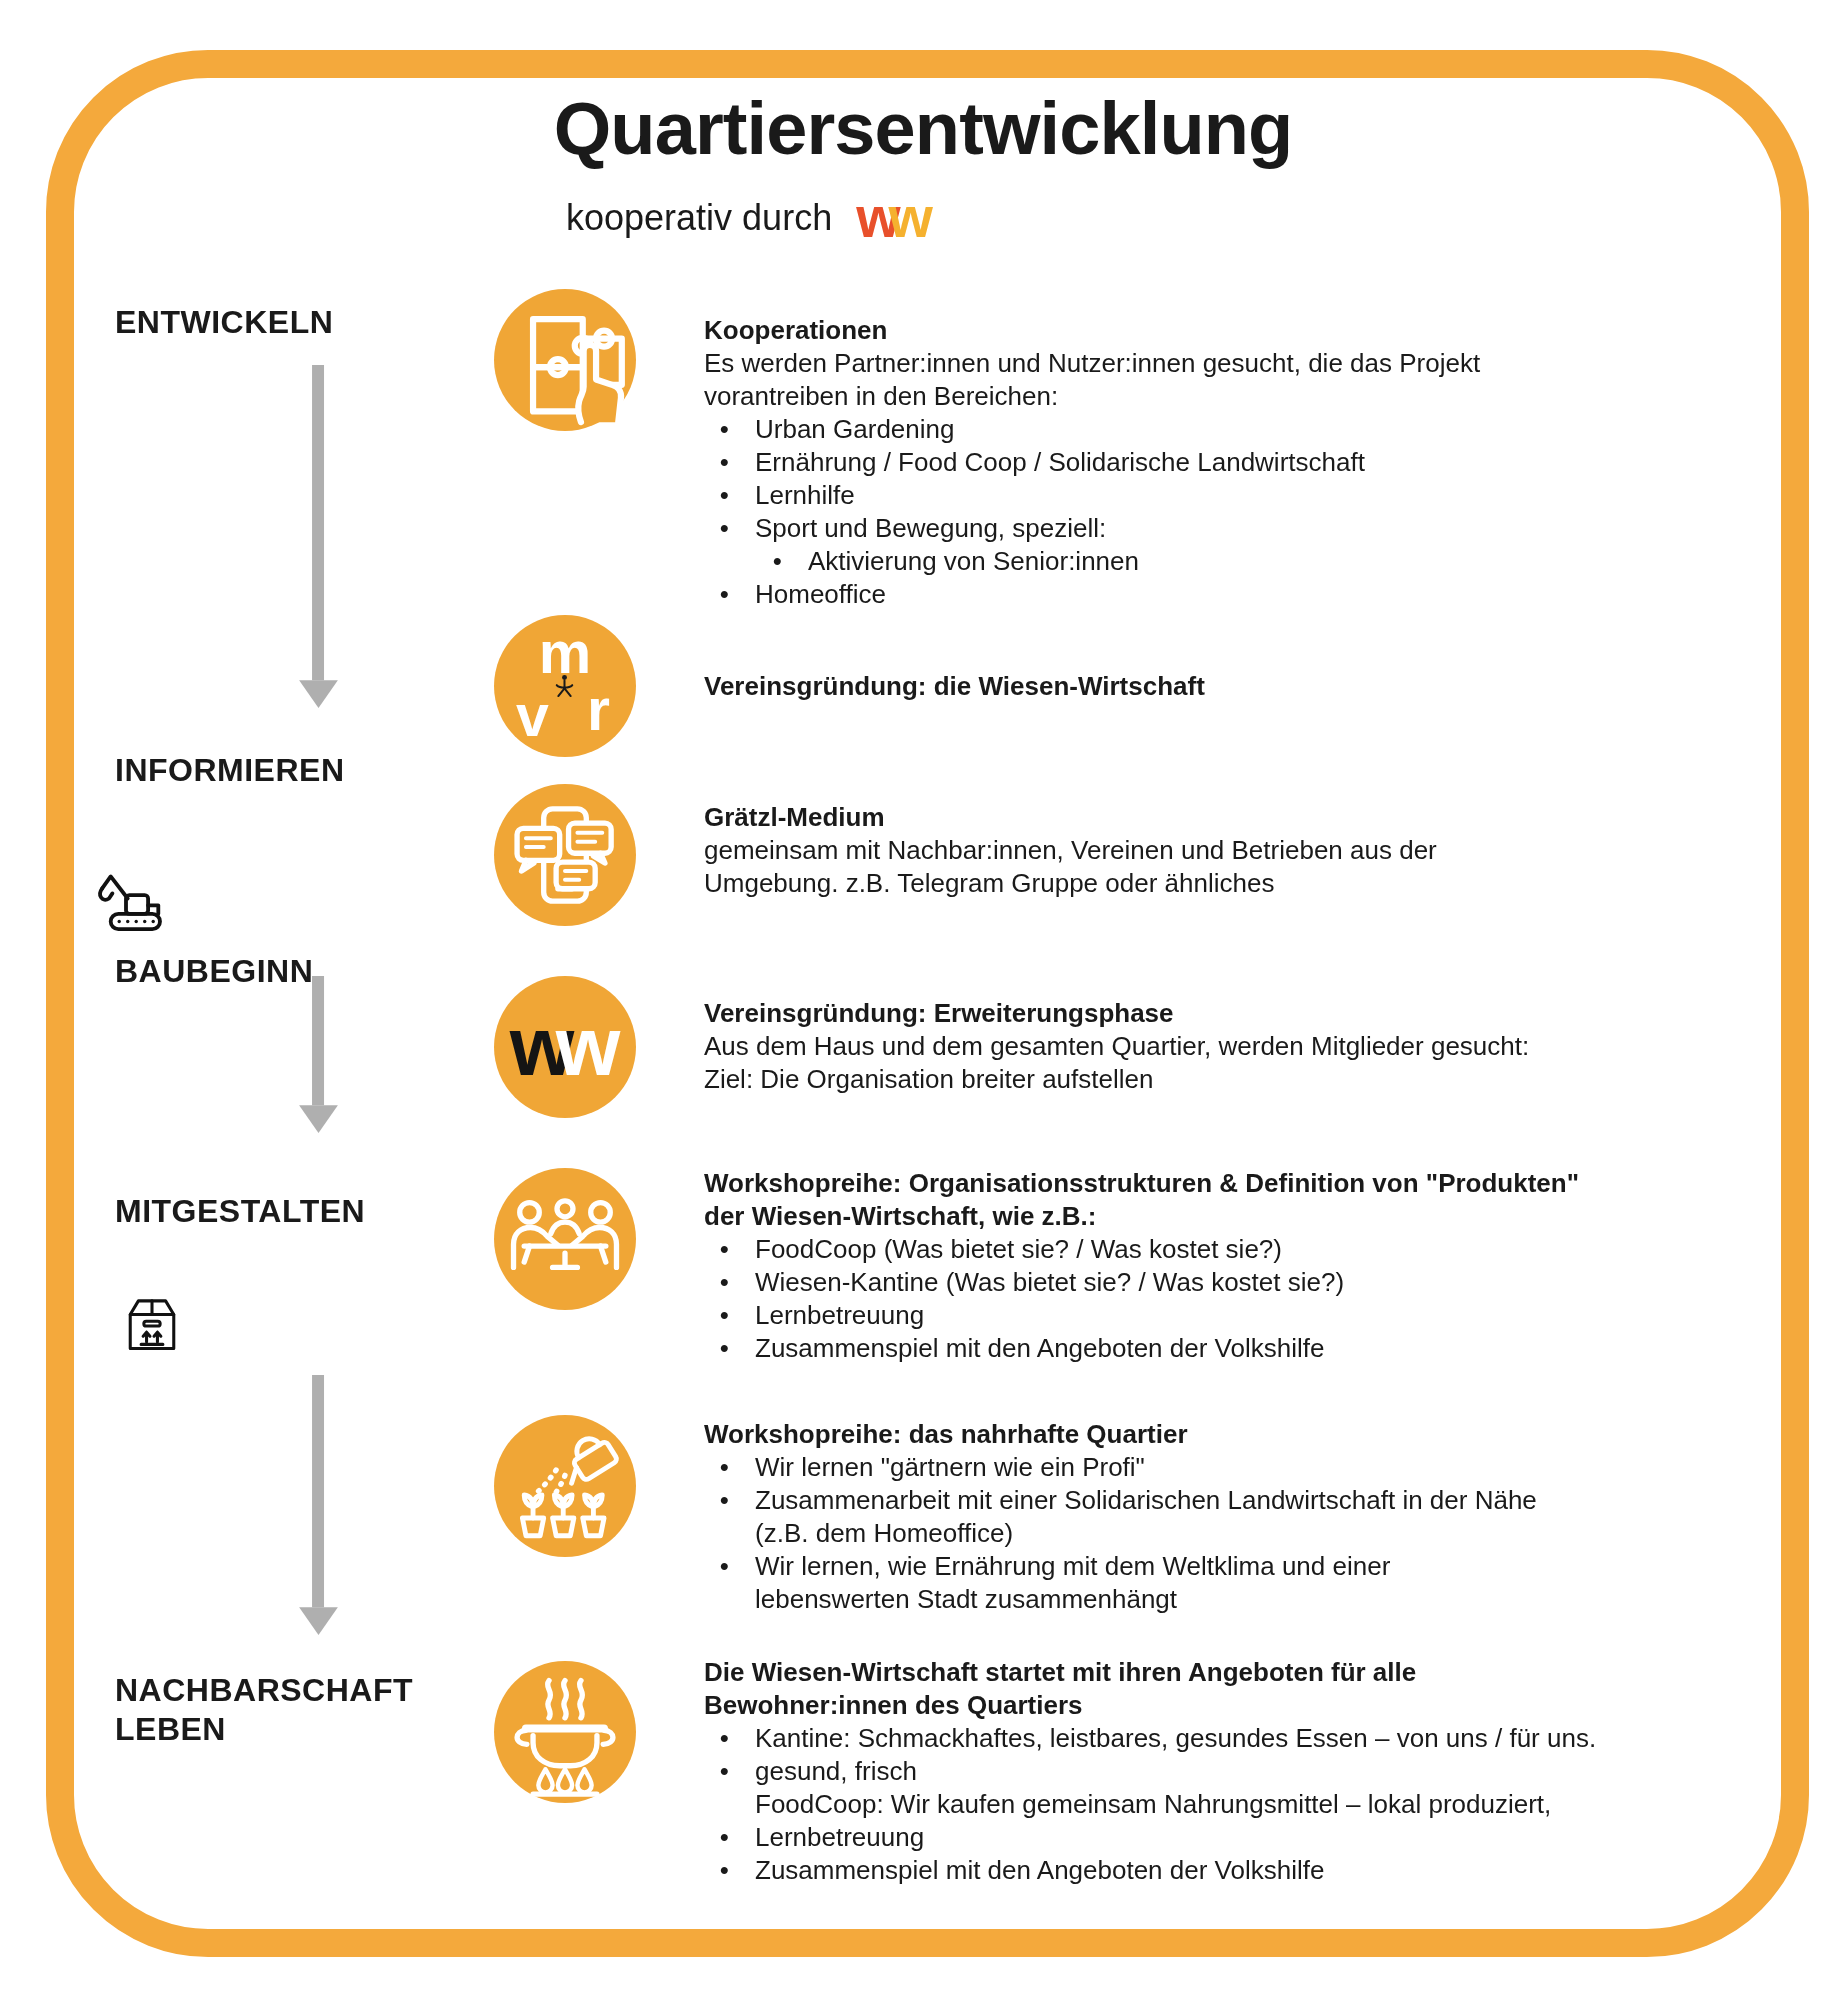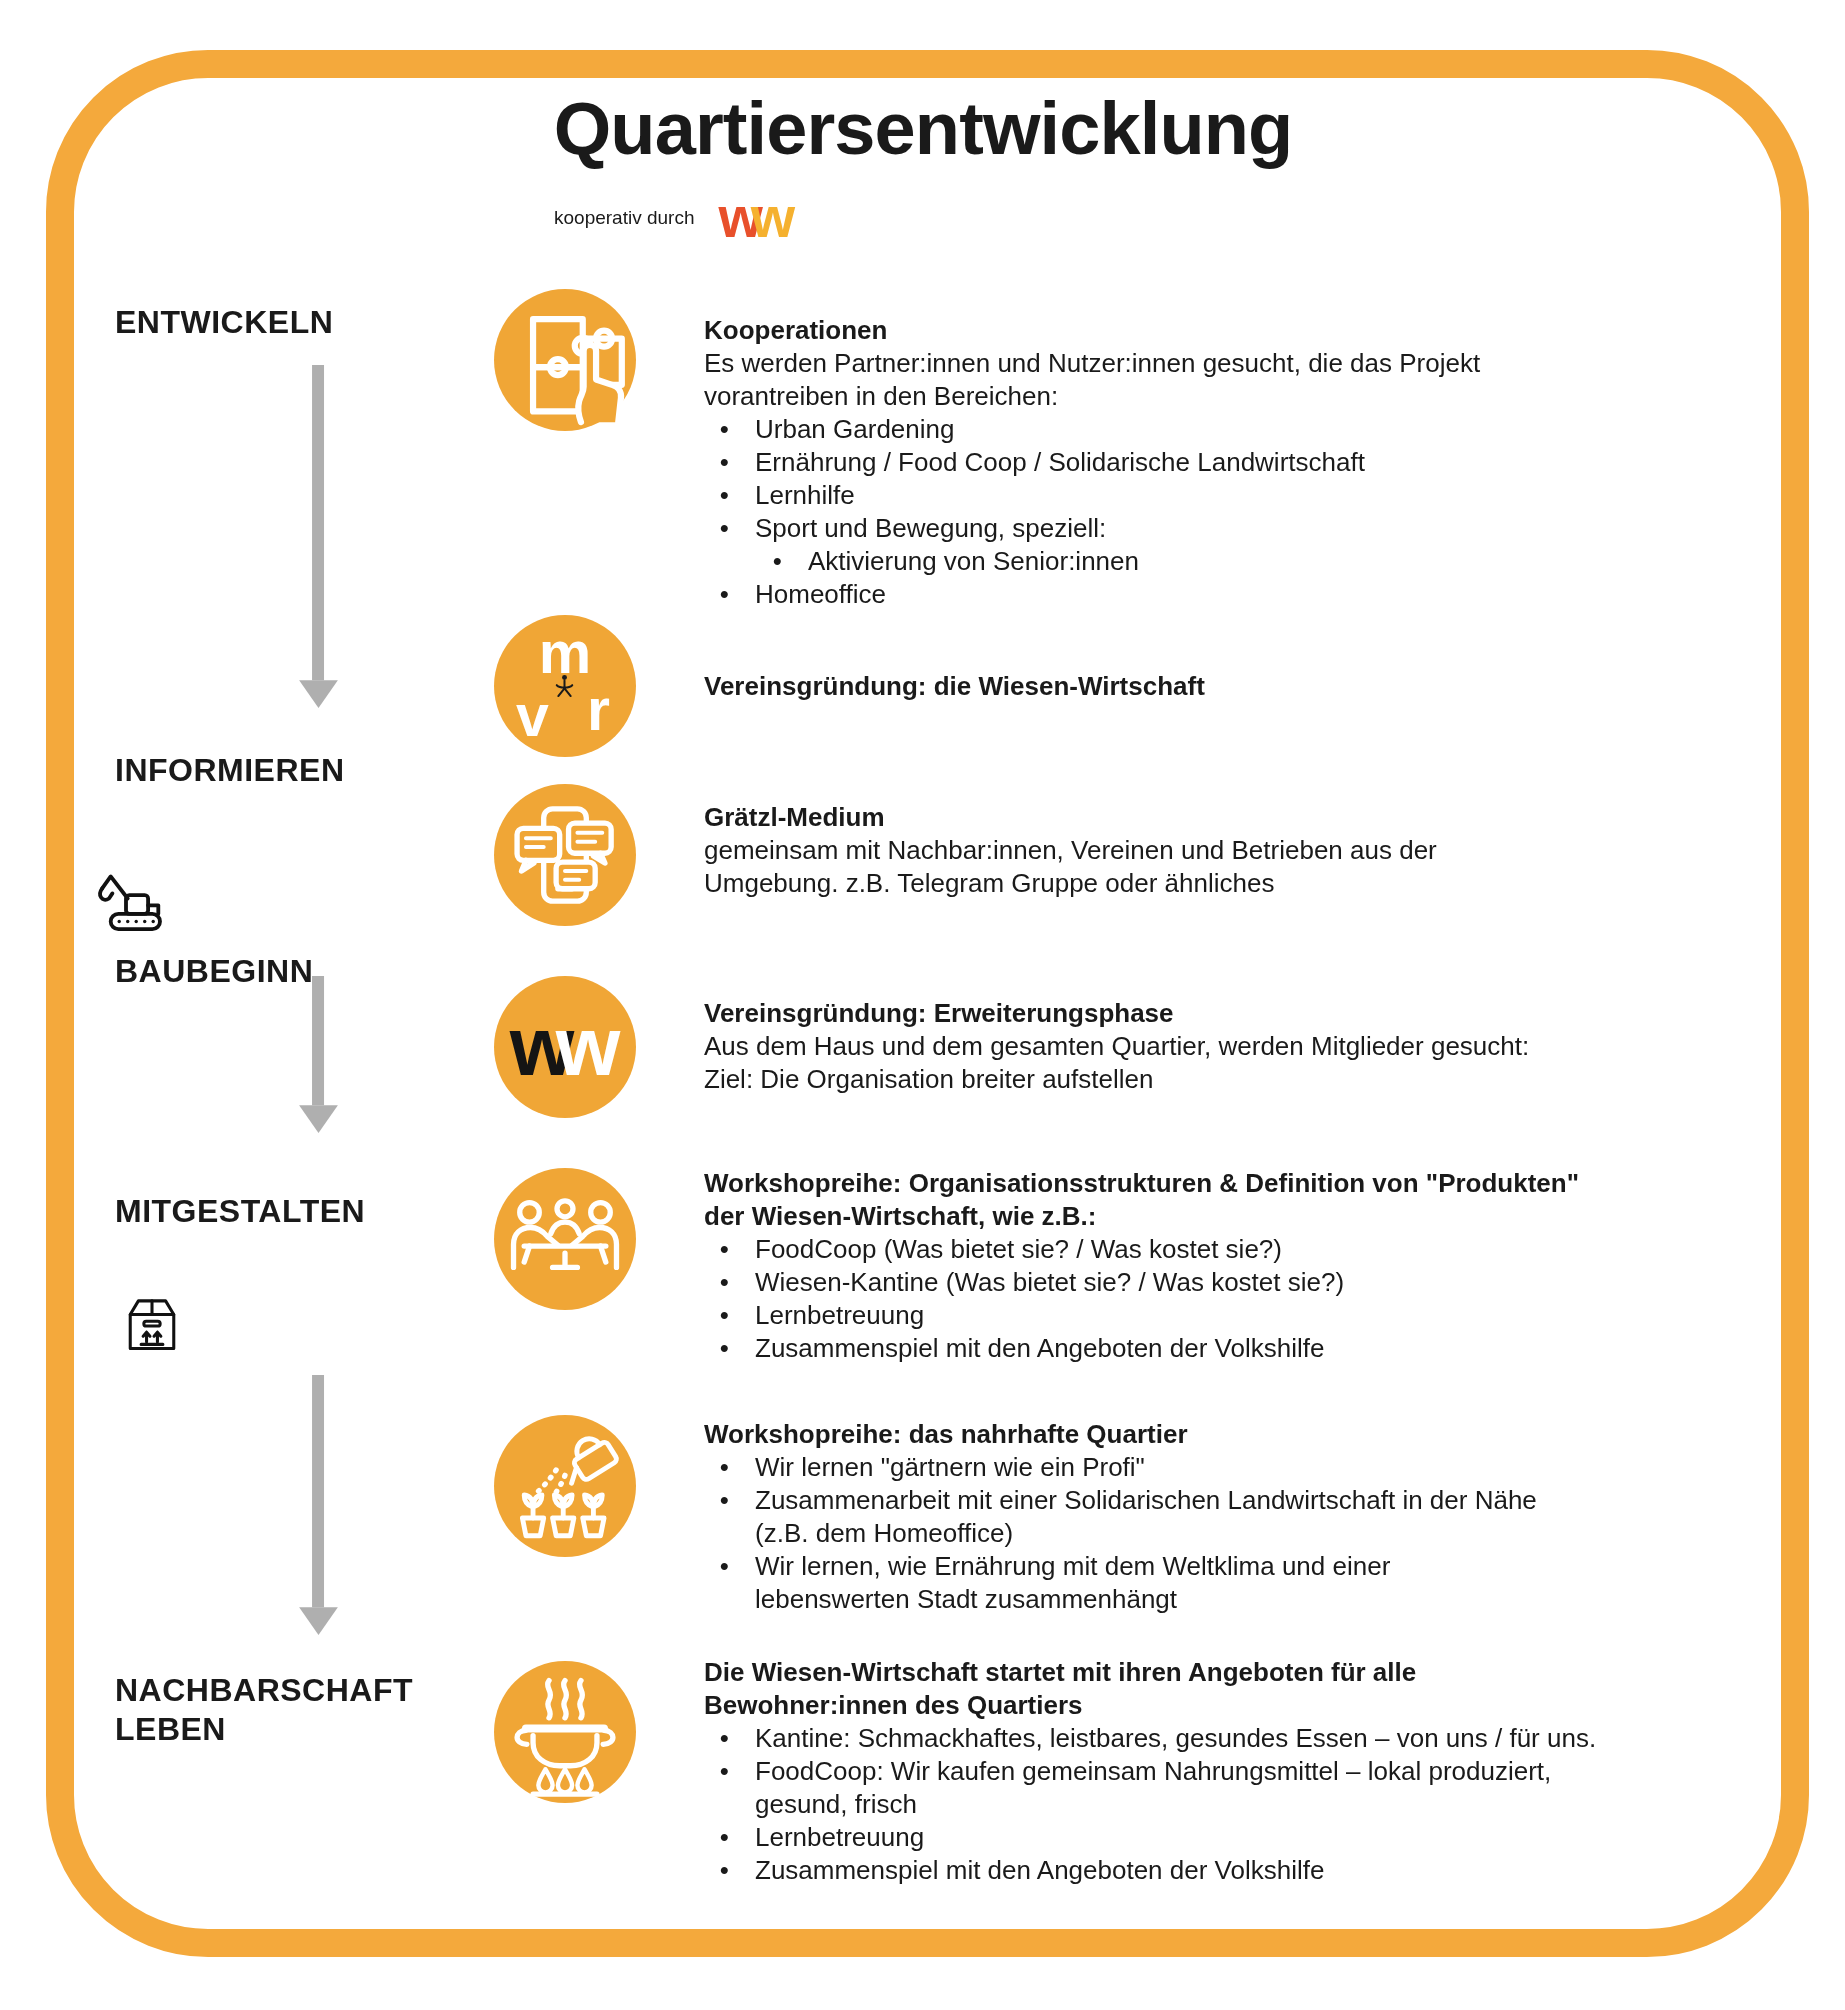--- a/index.html
+++ b/index.html
@@ -5,21 +5,21 @@
   html,body{margin:0;padding:0;background:#fff;}
   body{width:1846px;height:2010px;position:relative;overflow:hidden;
        font-family:"Liberation Sans","DejaVu Sans",sans-serif;color:#1a1a1a;}
   .canvas{position:absolute;inset:0;}
   .frame{position:absolute;left:46px;top:50px;width:1763px;height:1907px;
          box-sizing:border-box;border:28px solid #F4A93C;border-radius:162px;}
   .page-title{position:absolute;top:86px;left:0;width:100%;text-align:center;
               font-size:74px;font-weight:700;letter-spacing:-0.9px;}
   .subtitle-row{position:absolute;top:185px;left:554px;height:65px;
                 display:flex;align-items:center;gap:24px;}
-  .subtitle-row .cap{font-size:19px;}
+  .subtitle-row .cap{font-size:36px;margin-left:12px;}
   .logo-ww{display:flex;align-items:center;font-weight:800;font-size:57px;line-height:1;}
   .logo-ww .w1{color:#E8502B;}
   .logo-ww .w2{color:#F5B12F;margin-left:-12px;}
   
   .tl-label{position:absolute;left:115px;width:406px;text-align:left;
             font-size:32px;font-weight:700;line-height:39px;letter-spacing:0.5px;}
   .arrow{position:absolute;left:298px;}
   .lefticon{position:absolute;}
   
   .circle{position:absolute;left:494px;width:142px;height:142px;border-radius:50%;
@@ -269,22 +269,22 @@
     </svg>
   </div>
   <div class="content" style="top:1656px">
     <div class="t">Die Wiesen-Wirtschaft startet mit ihren Angeboten für alle</div>
     <div class="t">Bewohner:innen des Quartiers</div>
     <ul class="bl">
       <li>
           <div class="ln">Kantine: Schmackhaftes, leistbares, gesundes Essen – von uns / für uns.</div>
         </li>
       <li>
+        <div class="ln">gesund, frisch</div>
         <div class="ln">FoodCoop: Wir kaufen gemeinsam Nahrungsmittel – lokal produziert,</div>
-        <div class="ln">gesund, frisch</div>
       </li>
       <li>
           <div class="ln">Lernbetreuung</div>
         </li>
       <li>
           <div class="ln">Zusammenspiel mit den Angeboten der Volkshilfe</div>
         </li>
     </ul>
   </div>
 

